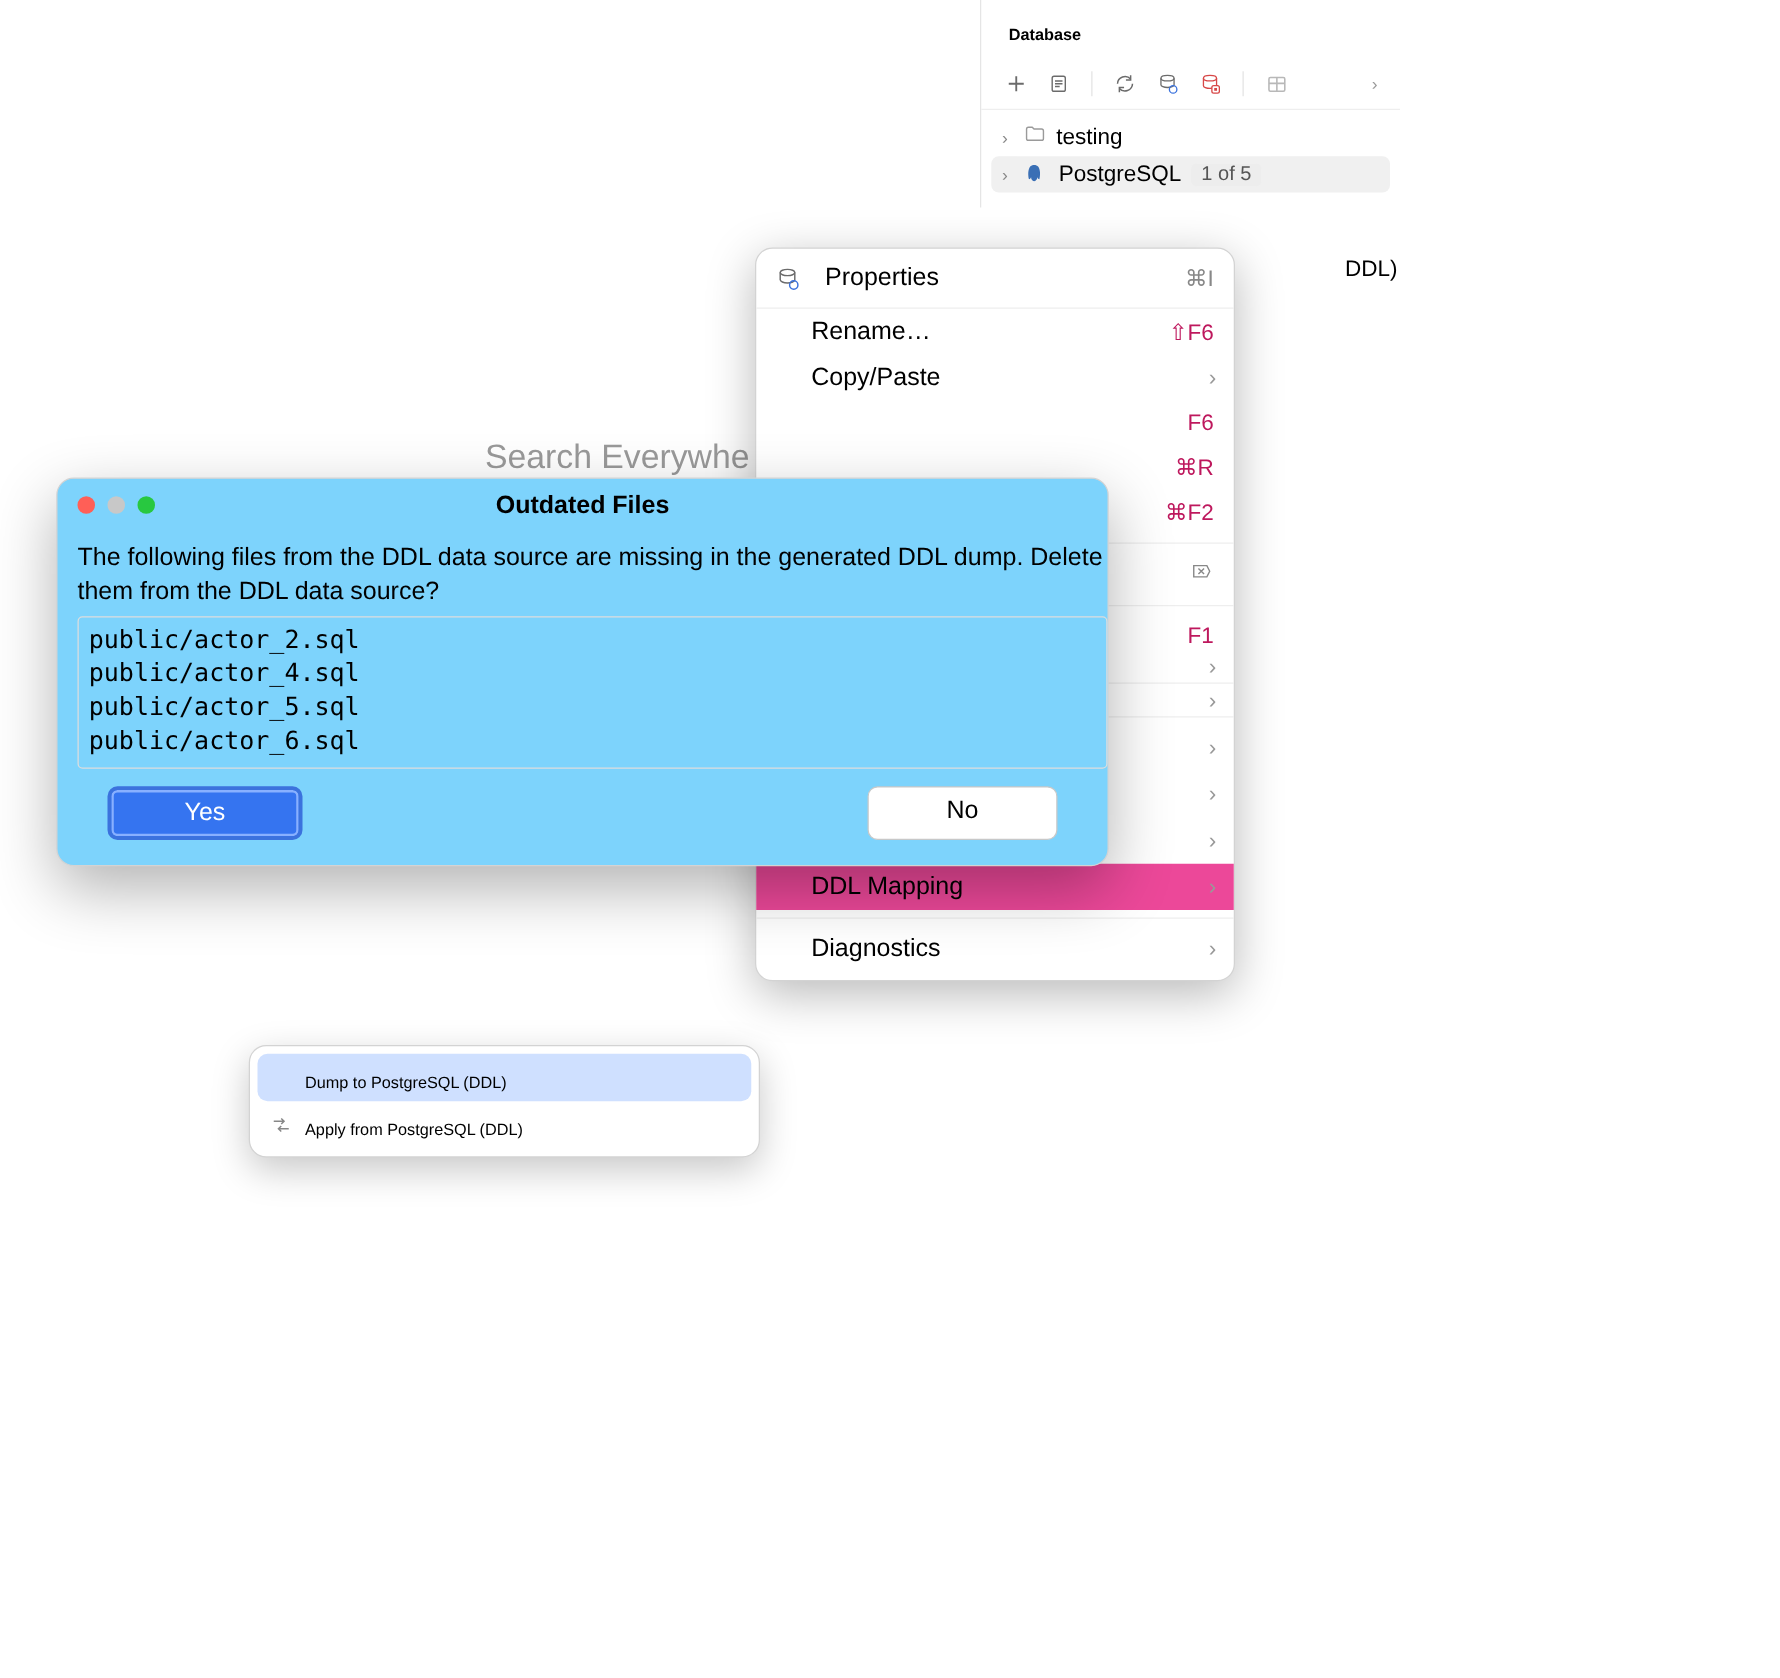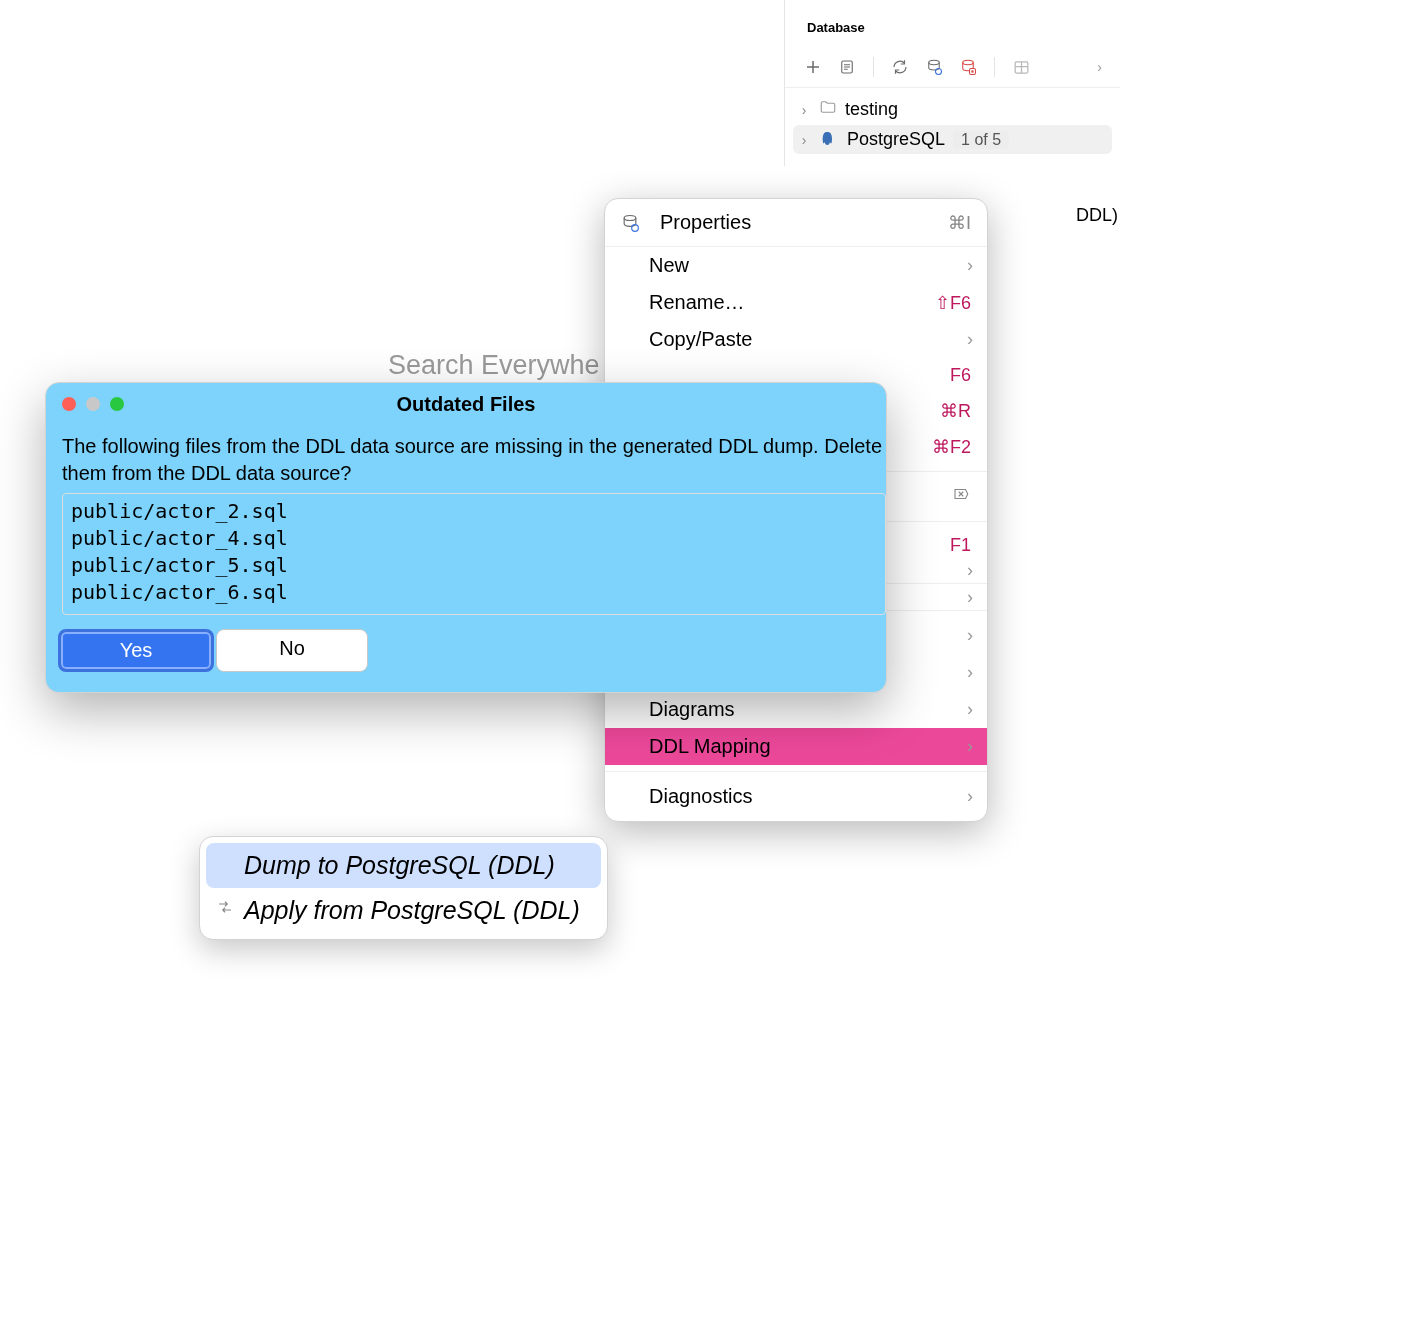--- a/index.html
+++ b/index.html
@@ -33,36 +33,36 @@
   .ctx-head .label { font-size:20px; font-weight:400; flex:1; }
   .ctx-head .short { font-size:18px; color:#888; }
   .ctx-item { display:flex; align-items:center; padding:7px 16px 7px 44px; font-size:20px; cursor:default; position:relative; }
   .ctx-item.has-sub::after { content:"›"; position:absolute; right:14px; color:#999; font-size:18px; }
   .ctx-item .short { margin-left:auto; color:#be185d; font-size:18px; }
   .ctx-item.sel { background:#ec4899; }
   .ctx-sep { height:1px; background:#eee; margin:6px 0; }
 
   
   .submenu { position:absolute; left:199px; top:836px; width:395px; background:#fff; border:1px solid #d3d3d3; border-radius:14px; box-shadow:0 10px 30px rgba(0,0,0,.22); padding:6px 6px; }
-  .sub-item { display:flex; align-items:flex-start; gap:8px; padding:8px 12px 8px 8px; font-size:25px; border-radius:8px;font-style:italic; }
+  .sub-item { display:flex; align-items:flex-end; gap:8px; padding:8px 12px 8px 8px; font-size:13px; border-radius:8px; }
   .sub-item.sel { background:#cfe0ff; }
   .sub-icon { width:22px; height:22px; display:inline-flex; align-items:center; justify-content:center; color:#777; }
 
   
   .dialog { position:absolute; left:45px; top:382px; width:840px; background:#7dd3fc; border:1px solid #d3d3d3; border-radius:14px; box-shadow:0 18px 50px rgba(0,0,0,.30); }
   .titlebar { position:relative; height:40px; }
   .traffic { position:absolute; left:16px; top:14px; display:flex; gap:10px; }
   .dot { width:14px; height:14px; border-radius:50%; }
   .dot.red { background:#ff5f57; }
   .dot.gray { background:#c8c8c8; }
   .dot.green { background:#28c840; }
   .dlg-title { text-align:center; font-size:20px; font-weight:600; padding-top:10px; }
   .dlg-body { padding:10px 0 0 16px; font-size:20px; line-height:1.35; }
   .file-box { border:1px solid #ddd; border-radius:4px; margin-top:6px; padding:4px 8px 8px; font-family: ui-monospace, Menlo, Consolas, monospace; font-size:20px; }
-  .dlg-buttons { display:flex; justify-content:flex-start; gap:2px; padding:14px 12px 20px; }
+  .dlg-buttons { display:flex; justify-content:space-between; gap:2px; padding:14px 40px 20px; }
   .btn { min-width:110px; text-align:center; padding:7px 20px; font-size:20px; border-radius:8px; cursor:pointer; }
   .btn-primary { background:#3574f0; color:#fff; border:3px solid #3b72dd; box-shadow:0 0 0 2px #88b0ff inset; font-weight:500; }
   .btn-default { background:#fff; color:#000; border:1px solid #c8c8c8; }
 </style>
 </head>
 <body>
 
 <div class="stage">
 
   <div class="search-hint">Search Everywhe</div>
@@ -145,23 +145,20 @@
         <svg viewBox="0 0 24 24" width="20" height="20">
             <ellipse cx="12" cy="6" rx="7" ry="3" stroke="#6b6b6b" stroke-width="1.4" fill="none"></ellipse>
             <path d="M5 6v7c0 1.6 3.1 3 7 3s7-1.4 7-3V6" stroke="#6b6b6b" stroke-width="1.4" fill="none"></path>
             <circle cx="18" cy="18" r="4" stroke="#3b72dd" stroke-width="1.4" fill="none"></circle>
           </svg>
       </span>
       <span class="label">Properties</span>
       <span class="short">⌘I</span>
     </div>
 
-    <div class="ctx-item has-sub">
-        <span>New</span>
-      </div>
     <div class="ctx-item">
         <span>Rename…</span>
         <span class="short">⇧F6</span>
       </div>
     <div class="ctx-item has-sub">
         <span>Copy/Paste</span>
       </div>
     <div class="ctx-item">
         <span class="short">F6</span>
       </div>

